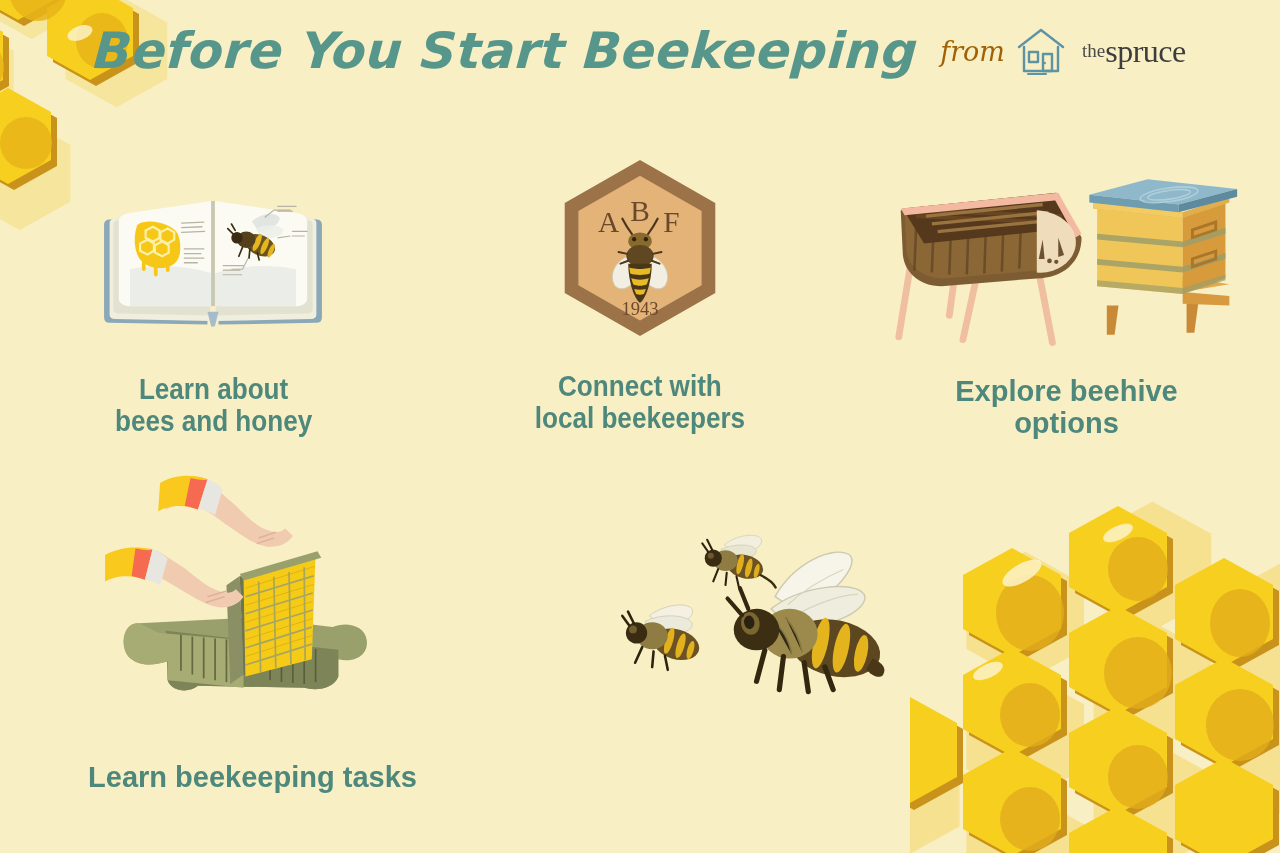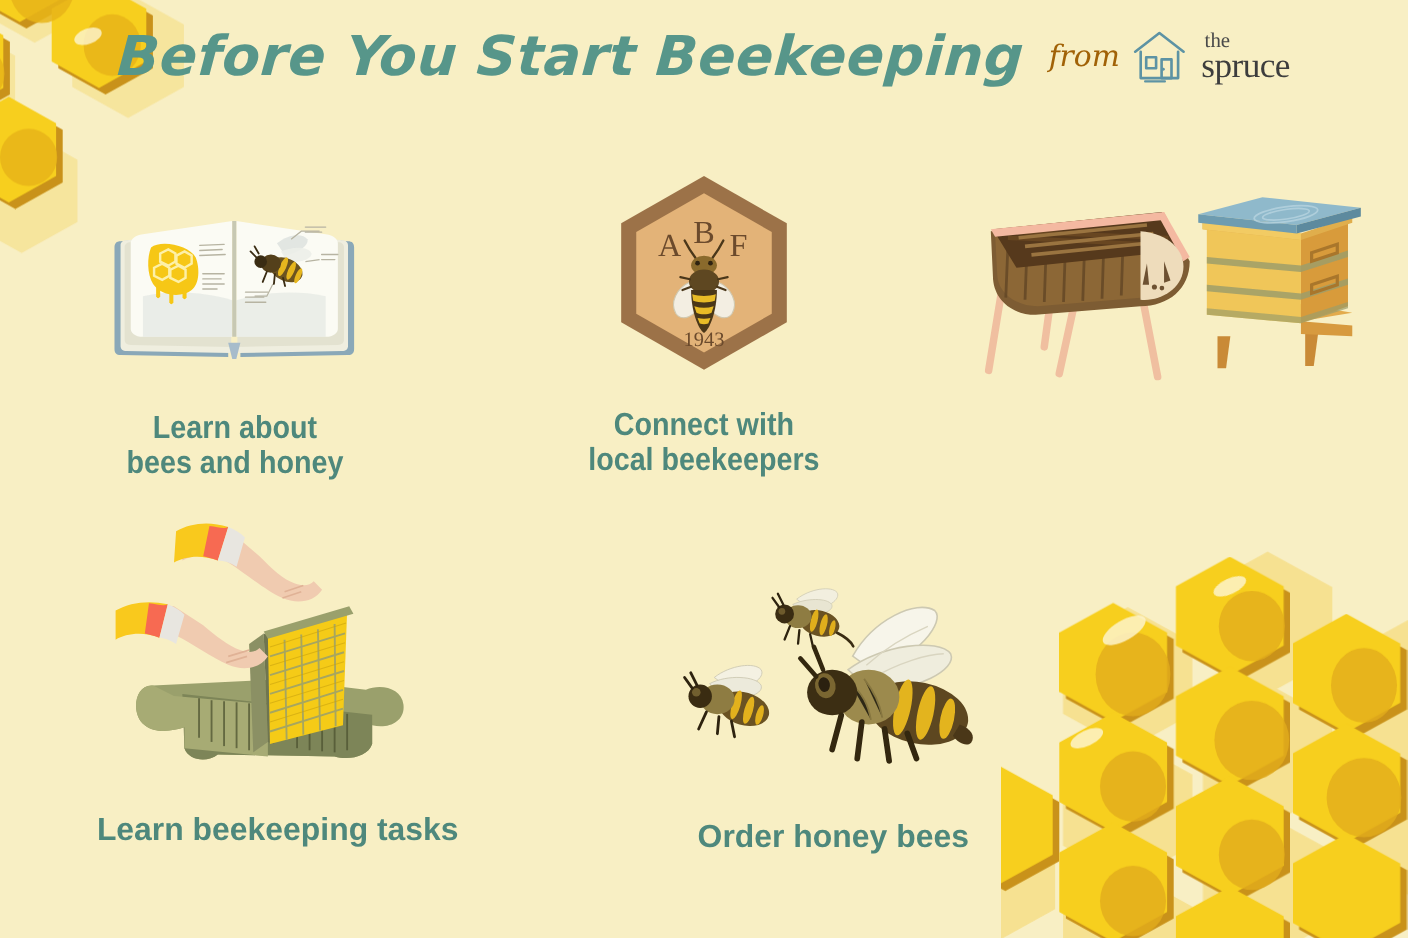--- a/index.html
+++ b/index.html
@@ -42,22 +42,22 @@
   }
   .brand { display: flex; align-items: center; gap: 10px; }
   .brand-from {
     font-family: "DejaVu Serif", serif;
     font-style: italic;
     font-size: 27px;
     color: #a16207;
   }
   .brand-house { width: 52px; height: 52px; display: block; }
   .brand-words {
-    display: flex; flex-direction: column;
-    line-height: 0.84; margin-left: 2px;
+    display: flex; 
+    line-height: 0.84; margin-left: 2px; align-items: center;
   }
   .brand-the {
     font-family: "Liberation Serif", serif;
     font-size: 19px; color: #4a4a4a; margin-left: 3px;
   }
   .brand-spruce {
     font-family: "Liberation Serif", serif;
     font-size: 32px; color: #3d3d3d; letter-spacing: -0.5px;
   }
 
@@ -82,21 +82,21 @@
     font-size: 29px;
     line-height: 1.1;
     color: #4e887c;
     text-align: center;
     white-space: pre-line;
   }
   .caption.condensed { transform: scaleX(0.9); }
   .cap-1 { margin-top: 28px; }
   .cap-2 { margin-top: 25px; }
   .cap-3 { margin-top: 30px; }
-  .cap-4 { margin-top: 20px; }
+  .cap-4 { margin-top: 42px; }
   .cap-5 { margin-top: 26px; }
 </style>
 </head>
 <body>
 
 <div class="canvas">
 
   <div class="comb-layer comb-tl">
     <svg viewBox="0 0 330 330" width="330" height="330">
       <defs>
@@ -455,20 +455,22 @@
             <path d="M0 26 L92 36 L92 44 L0 34 Z" fill="#6e9cb0"></path>
             <path d="M92 36 L152 20 L152 28 L92 44 Z" fill="#5d8a9e"></path>
 
             <g fill="none" stroke="#b7d4e0" stroke-width="1.6" opacity="0.8">
               <ellipse cx="82" cy="26" rx="30" ry="7" transform="rotate(-8 82 26)"></ellipse>
               <ellipse cx="82" cy="26" rx="22" ry="4.5" transform="rotate(-8 82 26)"></ellipse>
             </g>
           </g>
         </svg>
       </div>
+      <div class="caption cap-3">Explore beehive
+options</div>
     </div>
   </div>
 
   <div class="row row-2">
 
     <div class="cell">
       <div class="art">
         <svg viewBox="0 0 320 270" width="310" height="256">
 
           <path d="M40 168 C22 166 18 196 32 206 C42 214 58 212 70 208 L70 228 C74 240 92 242 102 234
@@ -633,17 +635,16 @@
               <path d="M96 110 L104 132"></path>
             </g>
 
             <g stroke="#33270f" stroke-width="4" stroke-linecap="round" fill="none">
               <path d="M16 60 L2 44"></path>
               <path d="M22 54 L14 34"></path>
             </g>
           </g>
         </svg>
       </div>
-      <div class="caption cap-5">Order honey bees</div>
     </div>
   </div>
 
 </div>
 
 </body></html>

